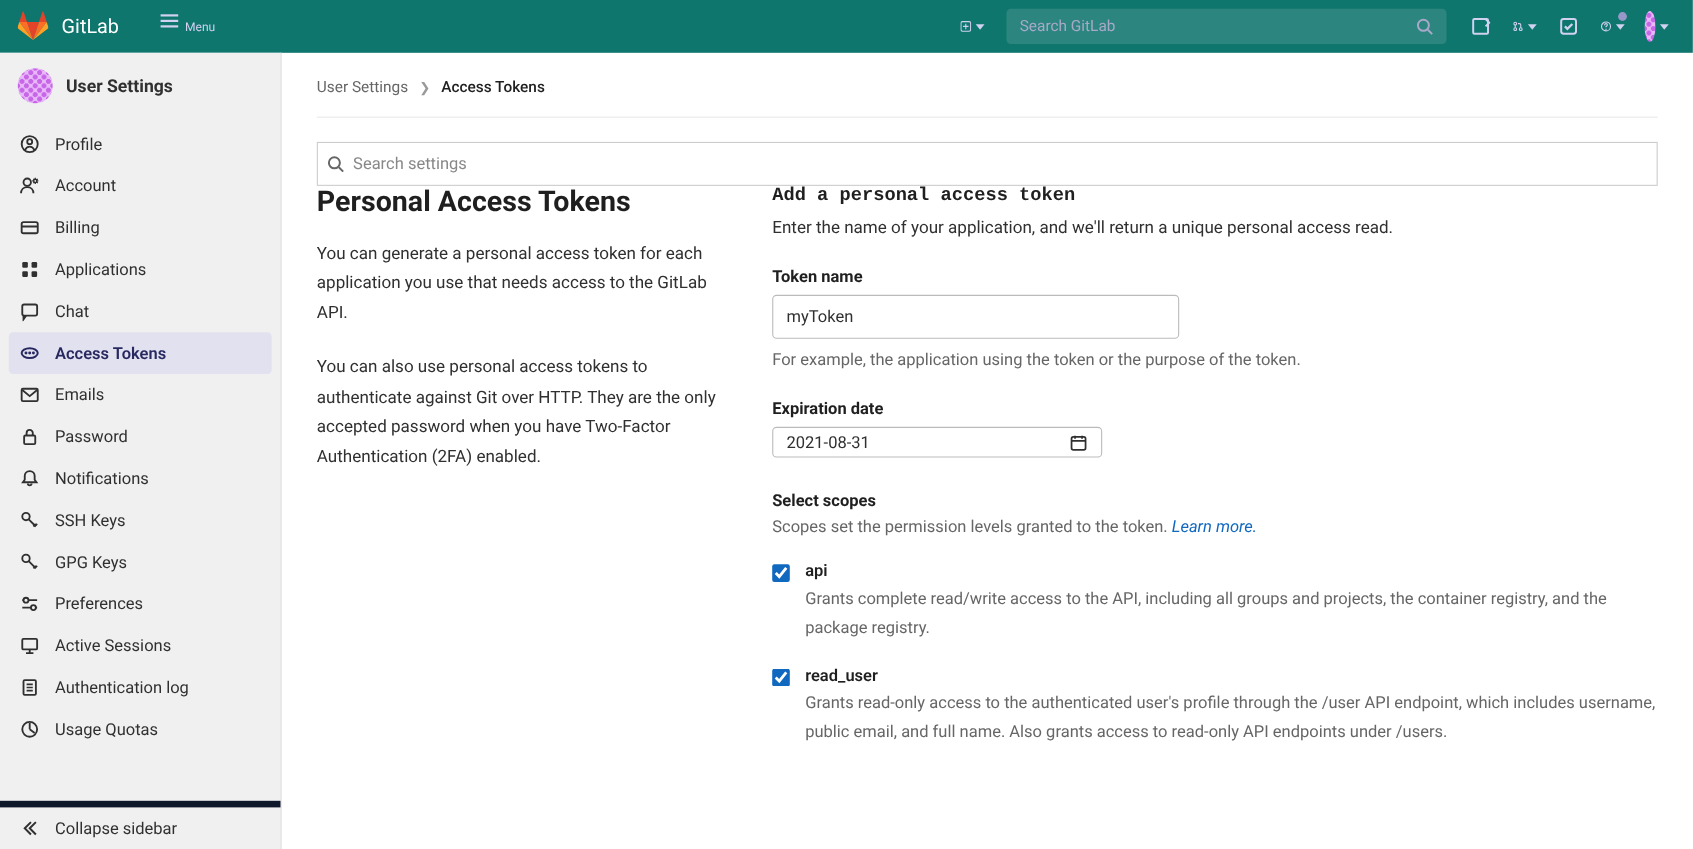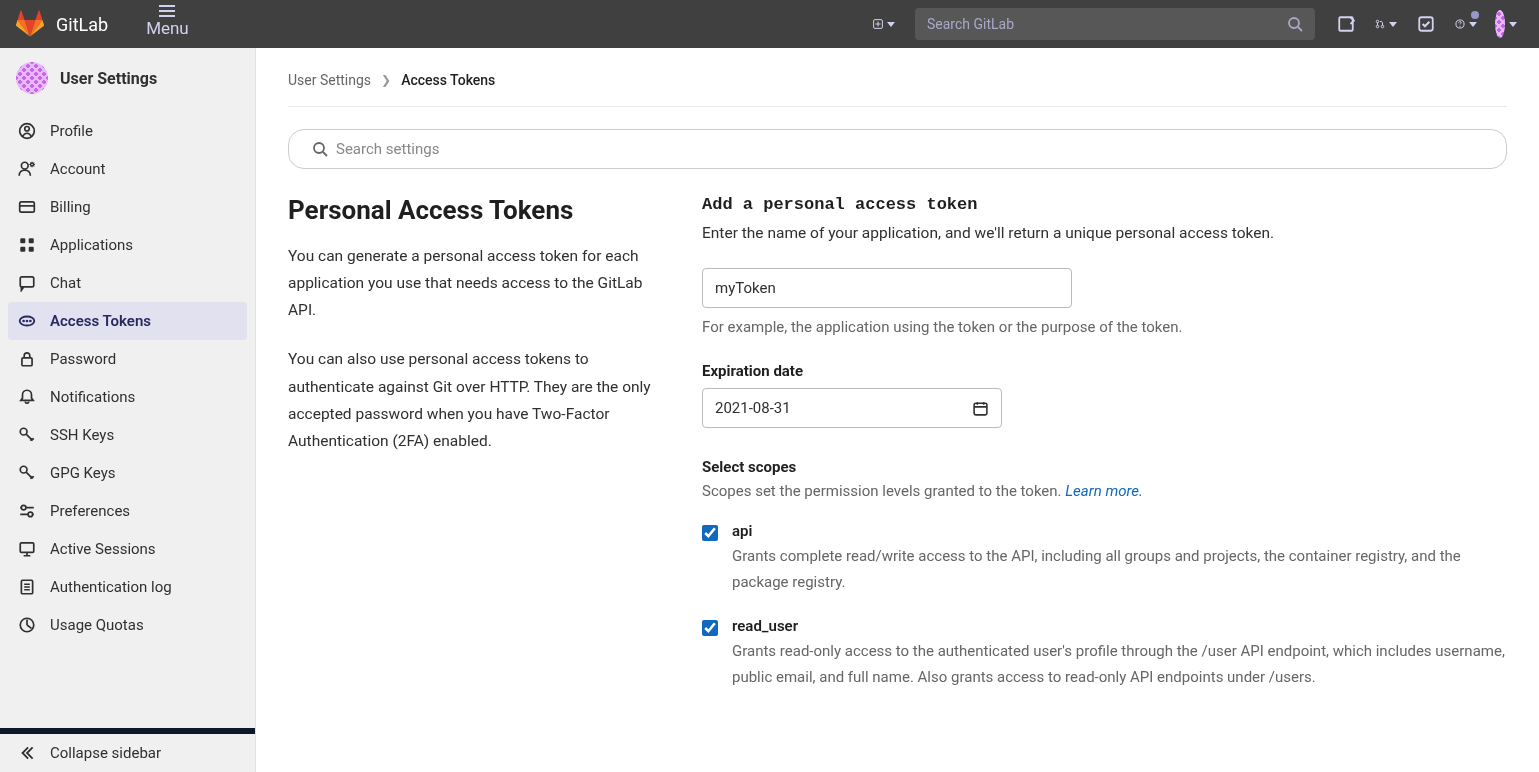--- a/index.html
+++ b/index.html
@@ -1,22 +1,22 @@
 <!DOCTYPE html>
 <html><head>
 <meta charset="utf-8">
 <style>
 * { margin: 0; padding: 0; box-sizing: border-box; font-family: -apple-system, BlinkMacSystemFont, "Segoe UI", Roboto, sans-serif; }
 body { background: #fff; width: 1539px; height: 772px; overflow: hidden; }
 
-.navbar { height: 48px; background: #404040; display: flex; align-items: center; padding: 0 16px; color: #fff; gap: 16px; }
+.navbar { height: 48px; background: #0f766e; display: flex; align-items: center; padding: 0 16px; color: #fff; gap: 16px; }
 .navbar-left { display: flex; align-items: center; gap: 8px; flex: 0 0 auto; }
 .navbar-logo { width: 28px; height: 28px; position: relative; }
 .navbar-title { font-size: 18px; font-weight: 400; color: #fff; margin-left: 4px; }
-.menu-btn { display: flex; align-items: center; gap: 6px; padding: 6px 10px; border-radius: 4px; cursor: pointer; color: #d1d1f0; margin-left: 20px; font-size: 17px; flex-direction: column; }
+.menu-btn { display: flex; gap: 6px; padding: 6px 10px; border-radius: 4px; cursor: pointer; color: #d1d1f0; margin-left: 20px; font-size: 11px; }
 .hamburger { width: 16px; height: 2px; background: #d1d1f0; position: relative; }
 .hamburger::before, .hamburger::after { content:''; position:absolute; width:16px; height:2px; background:#d1d1f0; left:0; }
 .hamburger::before { top:-5px; } .hamburger::after { top:5px; }
 
 .navbar-spacer { flex: 1; }
 .navbar-right { display: flex; align-items: center; gap: 6px; }
 .nav-icon-btn { width: 34px; height: 34px; display: flex; align-items: center; justify-content: center; border-radius: 4px; cursor: pointer; color: #d1d1f0; position: relative; }
 .nav-icon-combo { display: flex; align-items: center; gap: 2px; padding: 0 6px; }
 .chevron-down { width: 0; height: 0; border-left: 4px solid transparent; border-right: 4px solid transparent; border-top: 5px solid #d1d1f0; margin-left: 2px; }
 
@@ -40,36 +40,36 @@
 .sidebar-item.active { background: #e1e1f0; color: #292961; font-weight: 600; }
 .sidebar-item .icon { width: 18px; height: 18px; display:flex; align-items:center; justify-content:center; }
 
 .sidebar-footer { border-top: 6px solid #0f172a; padding: 10px 18px; display: flex; align-items: center; gap: 14px; cursor: pointer; color: #303030; font-size: 15px; }
 
 .main { flex: 1; overflow-y: auto; padding: 24px 32px; }
 .breadcrumb { display: flex; align-items: center; gap: 10px; font-size: 14px; color: #666; padding-bottom: 18px; border-bottom: 1px solid #e8e8e8; margin-bottom: 22px; }
 .breadcrumb-sep { color: #999; font-size: 12px; }
 .breadcrumb-current { color: #1f1f1f; font-weight: 500; }
 
-.settings-search { width: 100%; height: 40px; border: 1px solid #ccc; border-radius: 16px; display: flex; align-items: center; padding: 0 23px; gap: 8px; margin-bottom: 26px; }
+.settings-search { width: 100%; height: 40px; border: 1px solid #ccc; border-radius: 0; display: flex; align-items: center; padding: 0 8px; gap: 8px; }
 .settings-search input { flex: 1; border: none; outline: none; font-size: 15px; color: #555; }
 .settings-search input::placeholder { color: #888; }
 
 .content-row { display: flex; gap: 34px; }
 .content-left { width: 380px; flex-shrink: 0; }
 .content-left h1 { font-size: 26px; font-weight: 700; color: #1f1f1f; margin-bottom: 18px; }
 .content-left p { font-size: 15.5px; line-height: 1.75; color: #303030; margin-bottom: 22px; }
 
 .content-right { flex: 1; }
 .content-right h2 { font-size: 17px; font-weight: 700; color: #1f1f1f; margin-bottom: 10px; font-family: Liberation Mono, monospace; }
 .content-right .desc { font-size: 15.5px; color: #303030; margin-bottom: 26px; }
 .form-label { font-size: 15px; font-weight: 700; color: #1f1f1f; margin-bottom: 8px; display:block; }
 .text-input { width: 370px; height: 40px; border: 1px solid #bbb; border-radius: 4px; padding: 0 12px; font-size: 15px; color: #303030; outline:none; }
 .help-text { font-size: 15px; color: #666; margin-top: 10px; margin-bottom: 26px; }
-.date-input-wrap { width: 300px; height: 40px; border: 1px solid #bbb; border-radius: 4px; display: flex; align-items: center; padding: 0 12px; gap: 8px; margin-bottom: 30px; }
+.date-input-wrap { width: 300px; height: 28px; border: 1px solid #bbb; border-radius: 4px; display: flex; align-items: center; padding: 0 12px; gap: 8px; margin-bottom: 30px; }
 .date-input-wrap input { flex:1; border:none; outline:none; font-size:15px; color:#303030; background:transparent; }
 
 .scopes-title { font-size: 15px; font-weight: 700; color: #1f1f1f; margin-bottom: 6px; }
 .scopes-desc { font-size: 15px; color: #666; margin-bottom: 22px; }
 .scopes-desc a { color: #1068bf; text-decoration: none; font-style: italic; }
 
 .scope-item { display: flex; gap: 14px; margin-bottom: 22px; }
 .scope-item input[type=checkbox]{ width:16px; height:16px; accent-color: #1068bf; margin-top:3px; flex-shrink:0; cursor:pointer; }
 .scope-name { font-size: 15px; font-weight: 600; color: #1f1f1f; margin-bottom: 4px; }
 .scope-text { font-size: 15px; color: #666; line-height: 1.7; }
@@ -216,20 +216,29 @@
                 <circle cx="5" cy="8" r="1.2" fill="#292961"></circle>
                 <circle cx="8" cy="8" r="1.2" fill="#292961"></circle>
                 <circle cx="11" cy="8" r="1.2" fill="#292961"></circle>
               </svg>
             </span>
             <span>Access Tokens</span>
           </div>
       <div class="sidebar-item">
             <span class="icon">
               <svg width="18" height="18" viewBox="0 0 16 16">
+                <rect x="1.5" y="3" width="13" height="10" rx="1" fill="none" stroke="#303030" stroke-width="1.5"></rect>
+                <path d="M2 4l6 5 6-5" fill="none" stroke="#303030" stroke-width="1.5"></path>
+              </svg>
+            </span>
+            <span>Emails</span>
+          </div>
+      <div class="sidebar-item">
+            <span class="icon">
+              <svg width="18" height="18" viewBox="0 0 16 16">
                 <rect x="3.5" y="7" width="9" height="7" rx="1" fill="none" stroke="#303030" stroke-width="1.5"></rect>
                 <path d="M5.5 7V5a2.5 2.5 0 015 0v2" fill="none" stroke="#303030" stroke-width="1.5"></path>
               </svg>
             </span>
             <span>Password</span>
           </div>
       <div class="sidebar-item">
             <span class="icon">
               <svg width="18" height="18" viewBox="0 0 16 16">
                 <path d="M8 2c-2.5 0-4 2-4 4v3l-1.5 2h11L12 9V6c0-2-1.5-4-4-4z" fill="none" stroke="#303030" stroke-width="1.5"></path>
@@ -321,22 +330,23 @@
     </div>
 
     <div class="content-row">
       <div class="content-left">
         <h1>Personal Access Tokens</h1>
         <p>You can generate a personal access token for each application you use that needs access to the GitLab API.</p>
         <p>You can also use personal access tokens to authenticate against Git over HTTP. They are the only accepted password when you have Two-Factor Authentication (2FA) enabled.</p>
       </div>
       <div class="content-right">
         <h2>Add a personal access token</h2>
-        <p class="desc">Enter the name of your application, and we'll return a unique personal access token.</p>
-
+        <p class="desc">Enter the name of your application, and we'll return a unique personal access read.</p>
+
+        <label class="form-label">Token name</label>
         <input class="text-input" type="text" value="myToken" style="">
         <p class="help-text">For example, the application using the token or the purpose of the token.</p>
 
         <label class="form-label">Expiration date</label>
         <div class="date-input-wrap">
           <input type="text" value="2021-08-31" style="">
           <svg width="17" height="17" viewBox="0 0 16 16">
               <rect x="2" y="3" width="12" height="11" rx="1.5" fill="none" stroke="#303030" stroke-width="1.5"></rect>
               <path d="M2 6.5h12M5 2v2.5M11 2v2.5" stroke="#303030" stroke-width="1.5"></path>
             </svg>

